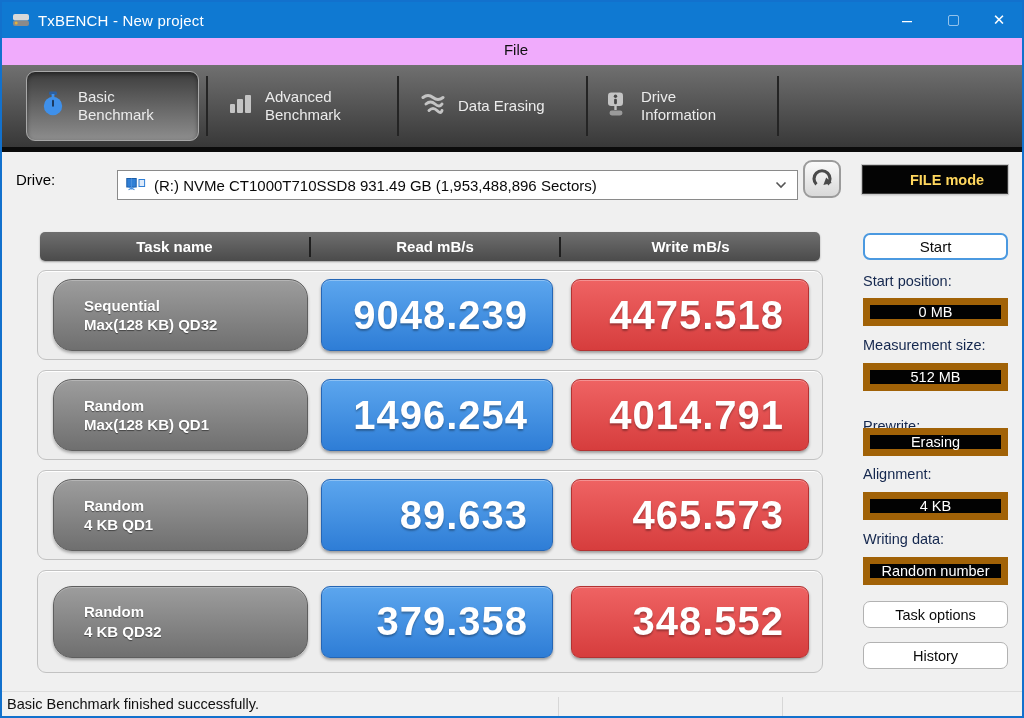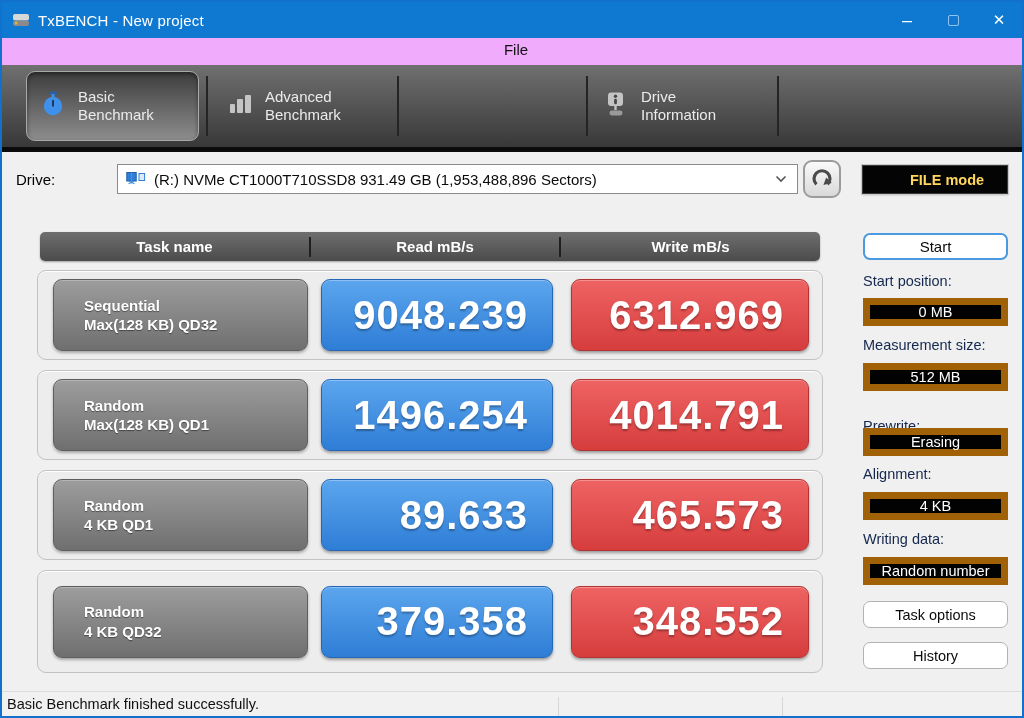--- a/index.html
+++ b/index.html
@@ -48,21 +48,21 @@
   .tab.active{
     border:1px solid #a9a9a9; border-radius:9px;
     background:linear-gradient(#3d3d3d,#8d8d8d);
     box-shadow:inset 0 2px 4px rgba(0,0,0,.45);
   }
   .tabsep{ position:absolute; top:11px; height:60px; width:2px; background:#242424; }
 
   
   .drive-label{ position:absolute; left:14px; top:169px; font-size:15px; color:#000; }
   .combo{
-    position:absolute; left:115px; top:162px; width:681px; height:30px;
+    position:absolute; left:115px; top:168px; width:681px; height:30px;
     background:#fff; border:1px solid #8a8a8a;
     display:flex; align-items:center; padding:0 10px 0 8px; gap:8px;justify-content:flex-end;
   }
   .combo-text{ font-size:15px; color:#0a0a0a; white-space:nowrap; overflow:hidden; }
   .combo .chev{ margin-left:auto; display:flex; }
   .refresh-btn{
     position:absolute; left:801px; top:158px; width:38px; height:38px;
     border:2px solid #9b9b9b; border-radius:9px;
     background:linear-gradient(#fafafa,#d9d9d9);
     display:flex; align-items:center; justify-content:center;
@@ -89,21 +89,21 @@
   .panel{
     position:absolute; left:35px; width:786px;
     background:#ededed; border:1px solid #c2c2c2; border-radius:9px;
     box-shadow:inset 0 1px 0 #ffffff;
   }
   .p0{ top:268px; height:90px; } .p1{ top:368px; height:90px; }
   .p2{ top:468px; height:90px; } .p3{ top:568px; height:103px; }
 
   .task-btn{
     position:absolute; left:15px; top:50%; transform:translateY(-50%);
-    width:255px; height:72px; border-radius:9px;
+    width:255px; height:72px; border-radius:19px;
     background:linear-gradient(#9d9d9d,#6f6f6f); border:1px solid #5e5e5e;
     color:#fff; font-size:15px; font-weight:bold; line-height:1.3;
     display:flex; flex-direction:column; justify-content:center; padding-left:30px;
     text-shadow:0 1px 1px rgba(0,0,0,.45);
     box-shadow:0 2px 3px rgba(0,0,0,.3), inset 0 1px 0 rgba(255,255,255,.25);
   }
   .val-btn{
     position:absolute; top:50%; transform:translateY(-50%); height:72px; border-radius:9px;
     color:#fff; font-weight:bold; font-size:40px; letter-spacing:1px;
     display:flex; align-items:center; justify-content:flex-end; padding-right:24px;
@@ -194,20 +194,30 @@
         <svg width="24" height="22" viewBox="0 0 24 22">
           <rect x="2" y="11" width="5" height="9" rx="1" fill="#c4c4c4"></rect>
           <rect x="9" y="6" width="6" height="14" rx="1" fill="#c4c4c4"></rect>
           <rect x="17" y="2" width="6" height="18" rx="1" fill="#c4c4c4"></rect>
         </svg>
       </span>
       <span class="tlabel"><span>Advanced</span><br><span>Benchmark</span></span>
     </div>
     <div class="tabsep" style="left:395px;"></div>
 
+    <div class="tab" style="left:403px;width:173px;">
+      <span>
+        <svg width="26" height="22" viewBox="0 0 26 22" fill="none" stroke="#c4c4c4" stroke-width="3" stroke-linecap="round">
+          <path d="M4 4.5 q5 -4 10 0 t10 0"></path>
+          <path d="M7 11 q4.5 -4 9 0 t7 0"></path>
+          <path d="M10 17.5 q4 -4 8 0 t5 0"></path>
+        </svg>
+      </span>
+      <span class="tlabel"><span>Data Erasing</span></span>
+    </div>
     <div class="tabsep" style="left:584px;"></div>
 
     <div class="tab" style="left:588px;width:182px;">
       <span>
         <svg width="24" height="25" viewBox="0 0 24 25">
           <rect x="4" y="0.5" width="15" height="13.5" rx="3.2" fill="#c4c4c4"></rect>
           <circle cx="11.5" cy="4.3" r="1.7" fill="#474747"></circle>
           <rect x="10.1" y="6.8" width="2.8" height="5.4" rx="1.2" fill="#474747"></rect>
           <rect x="10.3" y="14" width="2.4" height="4" fill="#c4c4c4"></rect>
           <rect x="5.5" y="18.5" width="13" height="5" rx="2.4" fill="#9a9a9a"></rect>
@@ -251,21 +261,21 @@
     <span class="hsep"></span>
     <span class="hc h3">Write mB/s</span>
   </div>
 
   <div class="panel p0">
     <div class="task-btn">
       <span>Sequential</span>
       <span>Max(128 KB) QD32</span>
     </div>
     <div class="val-btn read">9048.239</div>
-    <div class="val-btn write">6312.969</div>
+    <div class="val-btn write">4475.518</div>
   </div>
 
   <div class="panel p1">
     <div class="task-btn">
       <span>Random</span>
       <span>Max(128 KB) QD1</span>
     </div>
     <div class="val-btn read">1496.254</div>
     <div class="val-btn write">4014.791</div>
   </div>

